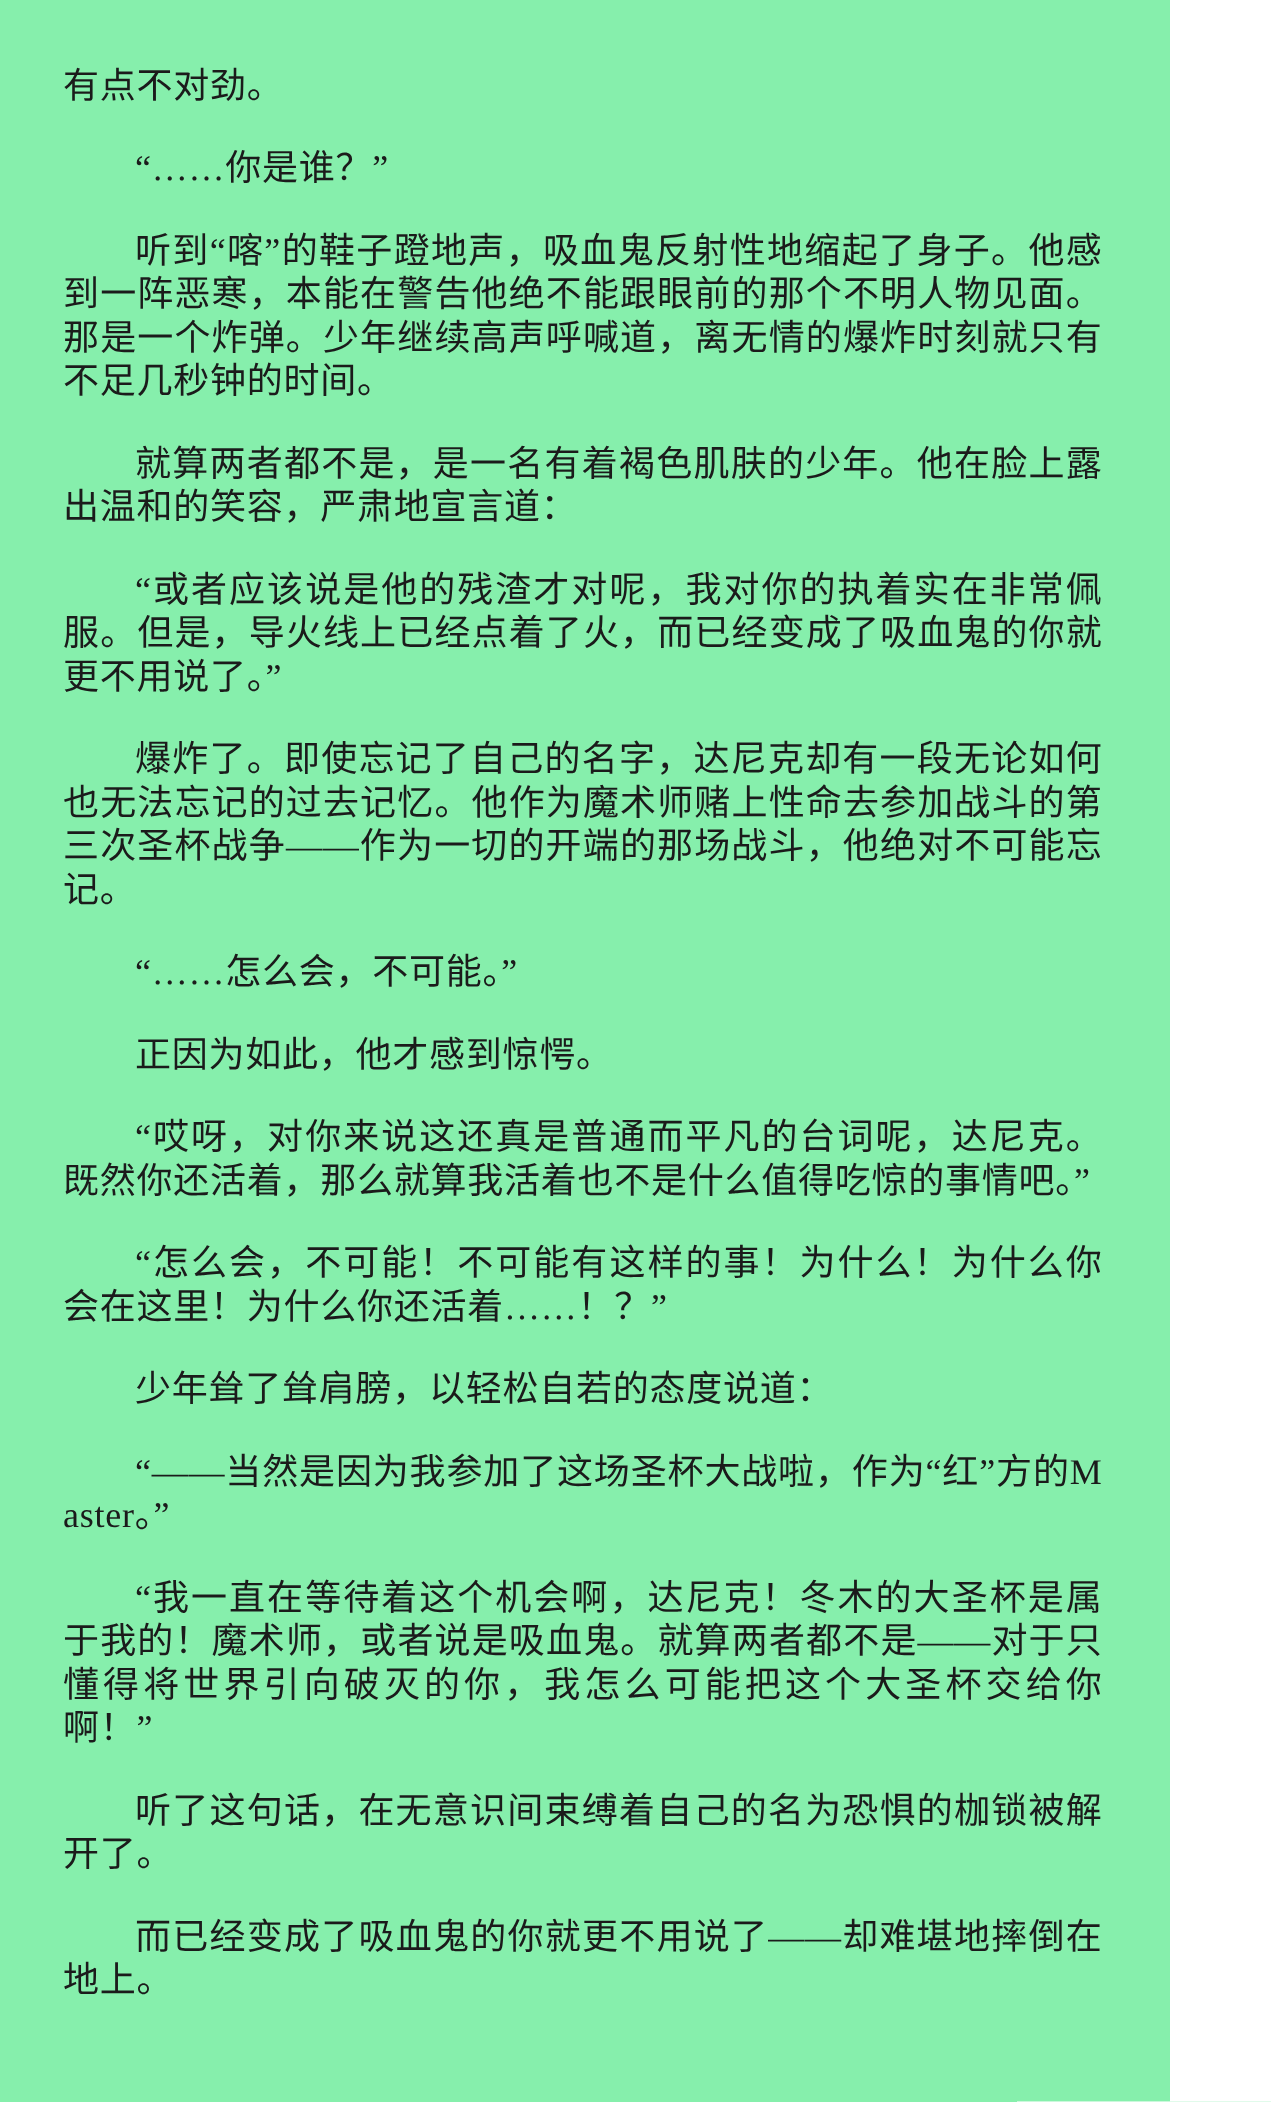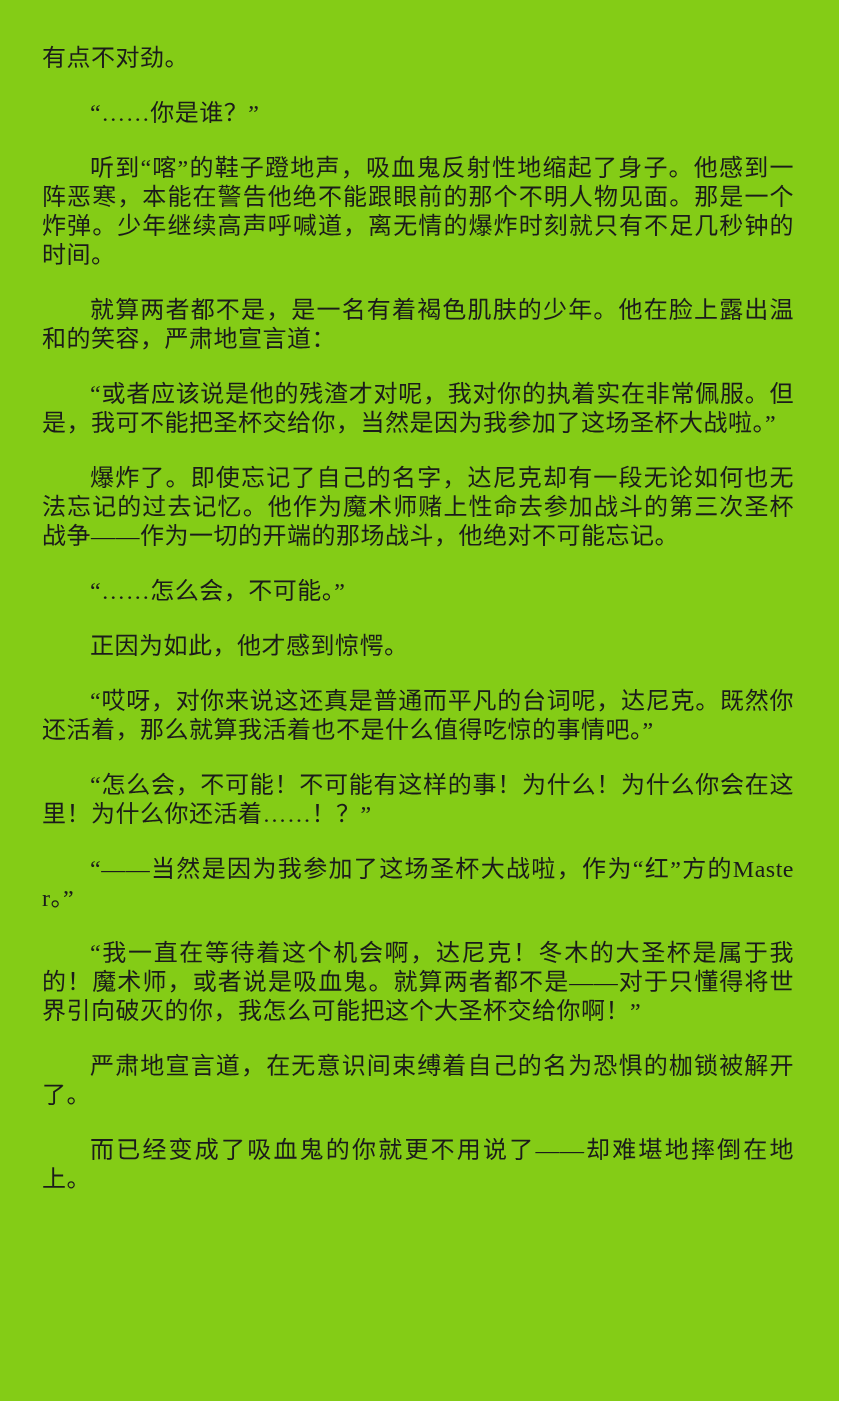--- a/index.html
+++ b/index.html
@@ -7,24 +7,24 @@
     padding: 0;
     background: #ffffff;
   }
   body {
     width: 851px;
     height: 1401px;
     overflow: hidden;
   }
   .page {
     box-sizing: border-box;
-    width: 839px;
+    width: 780px;
     min-height: 1401px;
     padding: 44px 45px 30px 42px;
-    background: #84cc16;
+    background: #86efac;
     color: #1b1b1b;
     font-family: "Liberation Serif", "DejaVu Serif", serif;
     font-size: 24px;
     line-height: 29px;
     text-align: justify;
     letter-spacing: 0.5px;
   }
   .page p {
     margin: 0 0 26px 0;
     padding: 0;
@@ -36,24 +36,25 @@
 </style>
 </head>
 <body style="background: rgb(255, 255, 255);">
 
 <div class="page" style="color: rgb(27, 27, 27);">
   <div id="text-body">
       <p>有点不对劲。</p>
       <p class="indent">“……你是谁？”</p>
       <p class="indent">听到“喀”的鞋子蹬地声，吸血鬼反射性地缩起了身子。他感到一阵恶寒，本能在警告他绝不能跟眼前的那个不明人物见面。那是一个炸弹。少年继续高声呼喊道，离无情的爆炸时刻就只有不足几秒钟的时间。</p>
       <p class="indent">就算两者都不是，是一名有着褐色肌肤的少年。他在脸上露出温和的笑容，严肃地宣言道：</p>
-      <p class="indent">“或者应该说是他的残渣才对呢，我对你的执着实在非常佩服。但是，我可不能把圣杯交给你，当然是因为我参加了这场圣杯大战啦。”</p>
+      <p class="indent">“或者应该说是他的残渣才对呢，我对你的执着实在非常佩服。但是，导火线上已经点着了火，而已经变成了吸血鬼的你就更不用说了。”</p>
       <p class="indent">爆炸了。即使忘记了自己的名字，达尼克却有一段无论如何也无法忘记的过去记忆。他作为魔术师赌上性命去参加战斗的第三次圣杯战争——作为一切的开端的那场战斗，他绝对不可能忘记。</p>
       <p class="indent">“……怎么会，不可能。”</p>
       <p class="indent">正因为如此，他才感到惊愕。</p>
       <p class="indent">“哎呀，对你来说这还真是普通而平凡的台词呢，达尼克。既然你还活着，那么就算我活着也不是什么值得吃惊的事情吧。”</p>
       <p class="indent">“怎么会，不可能！不可能有这样的事！为什么！为什么你会在这里！为什么你还活着……！？”</p>
+      <p class="indent">少年耸了耸肩膀，以轻松自若的态度说道：</p>
       <p class="indent">“——当然是因为我参加了这场圣杯大战啦，作为“红”方的Master。”</p>
       <p class="indent">“我一直在等待着这个机会啊，达尼克！冬木的大圣杯是属于我的！魔术师，或者说是吸血鬼。就算两者都不是——对于只懂得将世界引向破灭的你，我怎么可能把这个大圣杯交给你啊！”</p>
-      <p class="indent">严肃地宣言道，在无意识间束缚着自己的名为恐惧的枷锁被解开了。</p>
+      <p class="indent">听了这句话，在无意识间束缚着自己的名为恐惧的枷锁被解开了。</p>
       <p class="indent">而已经变成了吸血鬼的你就更不用说了——却难堪地摔倒在地上。</p>
     </div>
 </div>
 
 </body></html>

